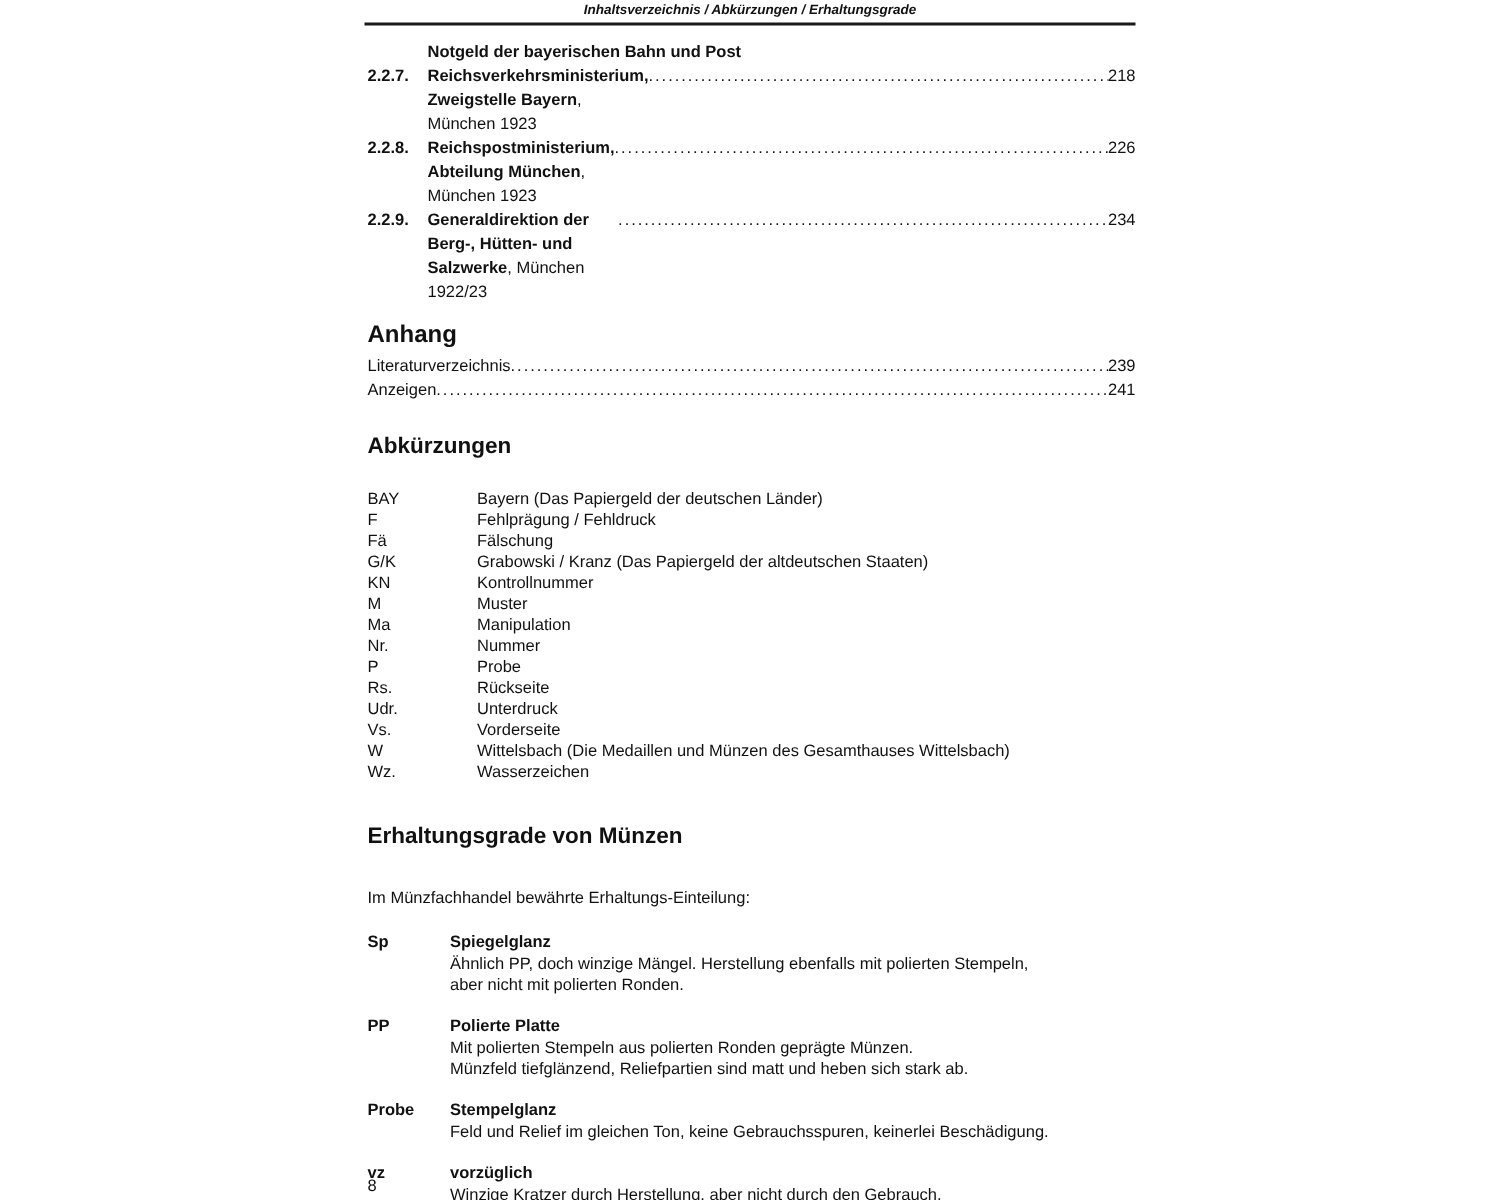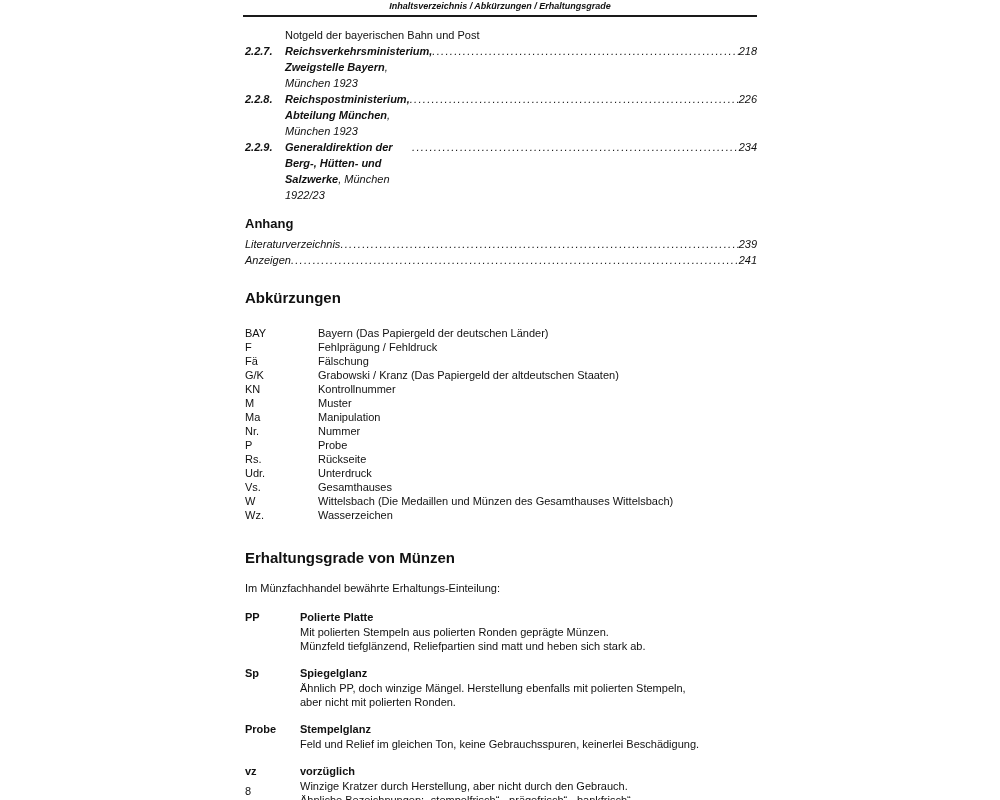--- a/index.html
+++ b/index.html
@@ -19,46 +19,46 @@
   }
   .head-rule {
     position: absolute; left: 243px; top: 15px; width: 514px; height: 2px;
     background: #1a1a1a;
   }
 
   
   .content { position: absolute; left: 245px; top: 27px; width: 512px; font-size: 11px; line-height: 14px; }
 
   
-  .toc-subtitle { font-weight: normal; margin-left: 40px; line-height: 16px; }
-  .toc-row { display: flex; align-items: baseline; line-height: 16px; font-style: italic; }
+  .toc-subtitle { font-weight: bold; margin-left: 40px; line-height: 16px; }
+  .toc-row { display: flex; align-items: baseline; line-height: 16px; }
   .toc-num { flex: none; width: 40px; font-weight: bold; }
   .toc-bold { font-weight: bold; }
   .dots { flex: 1 1 auto; overflow: hidden; white-space: nowrap; min-width: 10px; }
   .dots::after {
     content: "...................................................................................................................................................................................................................";
     letter-spacing: 1.3px; font-size: 11px;
   }
   .toc-page { flex: none; text-align: right; }
 
-  .anhang-heading { font-size: 13px; font-weight: bold; margin: 14px 0 5px 0; }
+  .anhang-heading { font-size: 16px; font-weight: bold; margin: 14px 0 5px 0; }
 
   
   .section-heading { font-size: 15px; font-weight: bold; }
   .heading-abk { margin: 23px 0 4px 0; }
   .heading-erh { margin: 29px 0 0 0; }
 
   
   .ab-list { margin-top: 21px; }
   .ab-row { display: flex; line-height: 14px; }
   .ab-key { flex: none; width: 73px; }
   .ab-val { flex: 1; }
 
   
-  .grades-intro { margin-top: 16px; }
+  .grades-intro { margin-top: 27px; }
   .grade-list { margin-top: 15px; }
   .gr-row { display: flex; margin-top: 13px; }
   .gr-key { flex: none; width: 55px; font-weight: bold; }
   .gr-body { flex: 1; }
   .gr-name { font-weight: bold; margin-bottom: 1px; }
   .gr-desc { white-space: pre-line; }
 
   .page-number { position: absolute; left: 245px; top: 785px; font-size: 11px; }
 </style>
 </head>
@@ -147,53 +147,53 @@
       <div class="ab-row">
         <span class="ab-key">Rs.</span>
         <span class="ab-val">Rückseite</span>
       </div>
       <div class="ab-row">
         <span class="ab-key">Udr.</span>
         <span class="ab-val">Unterdruck</span>
       </div>
       <div class="ab-row">
         <span class="ab-key">Vs.</span>
-        <span class="ab-val">Gesamthauses</span>
+        <span class="ab-val">Vorderseite</span>
       </div>
       <div class="ab-row">
         <span class="ab-key">W</span>
         <span class="ab-val">Wittelsbach (Die Medaillen und Münzen des Gesamthauses Wittelsbach)</span>
       </div>
       <div class="ab-row">
         <span class="ab-key">Wz.</span>
         <span class="ab-val">Wasserzeichen</span>
       </div>
     </div>
 
     <div class="section-heading heading-erh">Erhaltungsgrade von Münzen</div>
     <div class="grades-intro">Im Münzfachhandel bewährte Erhaltungs-Einteilung:</div>
 
     <div class="grade-list">
+      <div class="gr-row">
+        <span class="gr-key">Sp</span>
+        <span class="gr-body">
+          <div class="gr-name">Spiegelglanz</div>
+          <div class="gr-desc">Ähnlich PP, doch winzige Mängel. Herstellung ebenfalls mit polierten Stempeln,
+aber nicht mit polierten Ronden.</div>
+        </span>
+      </div>
       <div class="gr-row">
         <span class="gr-key">PP</span>
         <span class="gr-body">
           <div class="gr-name">Polierte Platte</div>
           <div class="gr-desc">Mit polierten Stempeln aus polierten Ronden geprägte Münzen.
 Münzfeld tiefglänzend, Reliefpartien sind matt und heben sich stark ab.</div>
         </span>
       </div>
       <div class="gr-row">
-        <span class="gr-key">Sp</span>
-        <span class="gr-body">
-          <div class="gr-name">Spiegelglanz</div>
-          <div class="gr-desc">Ähnlich PP, doch winzige Mängel. Herstellung ebenfalls mit polierten Stempeln,
-aber nicht mit polierten Ronden.</div>
-        </span>
-      </div>
-      <div class="gr-row">
         <span class="gr-key">Probe</span>
         <span class="gr-body">
           <div class="gr-name">Stempelglanz</div>
           <div class="gr-desc">Feld und Relief im gleichen Ton, keine Gebrauchsspuren, keinerlei Beschädigung.</div>
         </span>
       </div>
       <div class="gr-row">
         <span class="gr-key">vz</span>
         <span class="gr-body">
           <div class="gr-name">vorzüglich</div>

